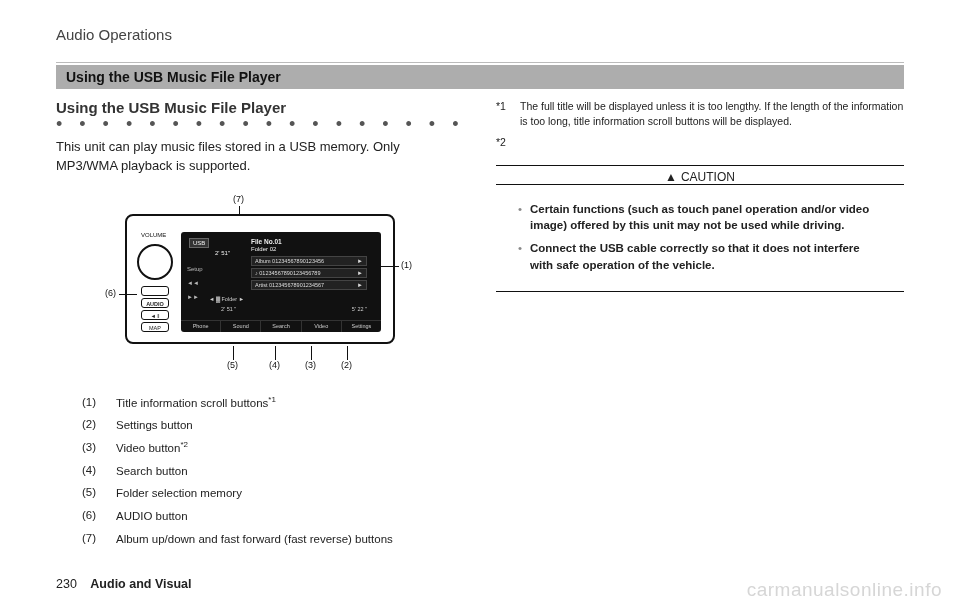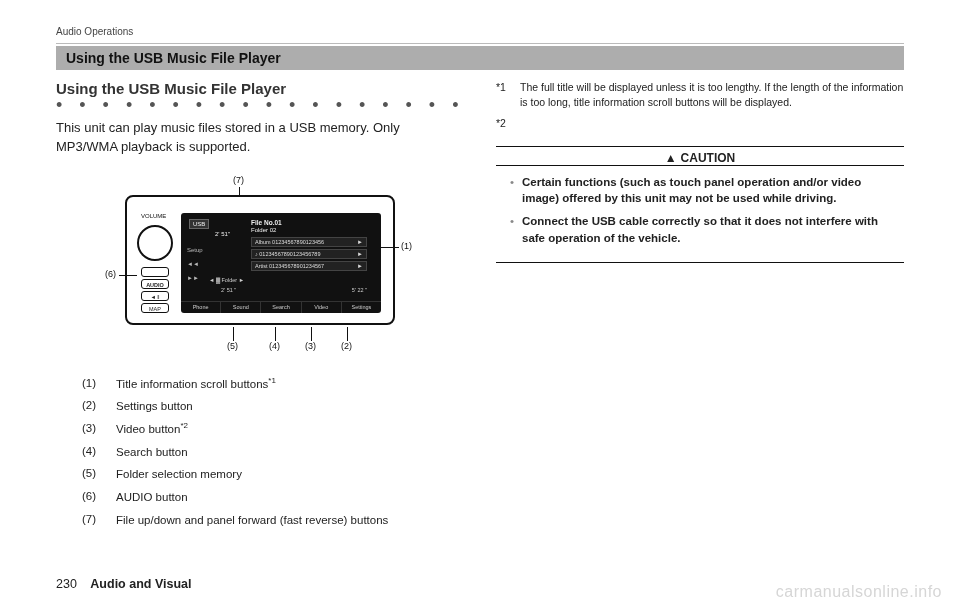--- a/index.html
+++ b/index.html
@@ -10,23 +10,23 @@
     width: 960px;
     height: 611px;
     background: #fff;
     position: relative;
     overflow: hidden;
   }
   .page {
     padding: 26px 56px 20px 56px;
   }
   .running-head {
-    font-size: 10px;
+    font-size: 15px;
     color: #444;
-    margin-bottom: 6px;
+    margin-bottom: 19px;
   }
   .rule {
     border: 0;
     border-top: 1px solid #bbb;
     margin-bottom: 0;
   }
   .heading-bar {
     background: #adadad;
     color: #111;
     font-weight: 600;
@@ -173,56 +173,56 @@
   }
   .footnote .fid { flex:0 0 18px; }
   .btn-chip {
     display:inline-block; background:#111; color:#fff;
     border-radius:3px; padding:1px 6px; font-size:10px;
     margin: 0 2px;
   }
   .page-ref { color:#4a6; }
   .caution-wrap { margin-top:14px; }
   .caution-title {
-    text-align:center; font-weight:700; font-size:12px;
+    text-align:center; font-weight:400; font-size:12px;
     border-top:1px solid #111; padding-top:4px;
   }
   .warn-icon {
     display:inline-block; font-size:12px; margin-right:4px;
   }
   .caution-box {
     border:1px solid #111; border-top:0;
     border-bottom:1px solid #111;
     padding:8px 12px 10px 12px;
     border-left:0; border-right:0;
   }
   .caution-box {
     border-top:1px solid #111;
     border-bottom:1px solid #111;
   }
   .caution-list {
-    list-style:none; padding:0; margin:0;
+    list-style:none; padding:0; margin:8px;
   }
   .caution-list li {
     position:relative; padding-left:14px;
     font-size:11.5px; font-weight:600; line-height:1.45;
     margin-bottom:6px;
   }
   .caution-list li::before {
     content:"•"; position:absolute; left:2px; color:#888; font-weight:400;
   }
   .footer {
     position:absolute; left:56px; bottom:20px;
     font-size:12.5px;
   }
   .footer .pnum { font-weight:400; margin-right:10px; }
   .footer .psec { font-weight:700; }
   .watermark {
     position:absolute; right:18px; bottom:10px;
-    font-size:16px; color:#d6d6d6; letter-spacing:0.5px;
+    font-size:19px; color:#d6d6d6; letter-spacing:0.5px;
   }
 </style>
 </head>
 <body>
 
 <div class="page">
   <div class="running-head">Audio Operations</div>
   <hr class="rule">
   <div class="heading-bar">Using the USB Music File Player</div>
 
@@ -318,21 +318,21 @@
         <div class="legend-row">
             <span class="num">(5)</span>
             <span><span>Folder selection memory</span><span class="sup"></span></span>
           </div>
         <div class="legend-row">
             <span class="num">(6)</span>
             <span><span>AUDIO button</span><span class="sup"></span></span>
           </div>
         <div class="legend-row">
             <span class="num">(7)</span>
-            <span><span>File up/down and panel forward (fast reverse) buttons</span><span class="sup"></span></span>
+            <span><span>Album up/down and fast forward (fast reverse) buttons</span><span class="sup"></span></span>
           </div>
       </div>
     </div>
 
     <div class="col">
       <div class="footnote">
         <span class="fid">*1</span>
         <span>The full title will be displayed unless it is too lengthy. If the length of the information is too long, title information scroll buttons will be displayed.</span>
       </div>
       <div class="footnote">

